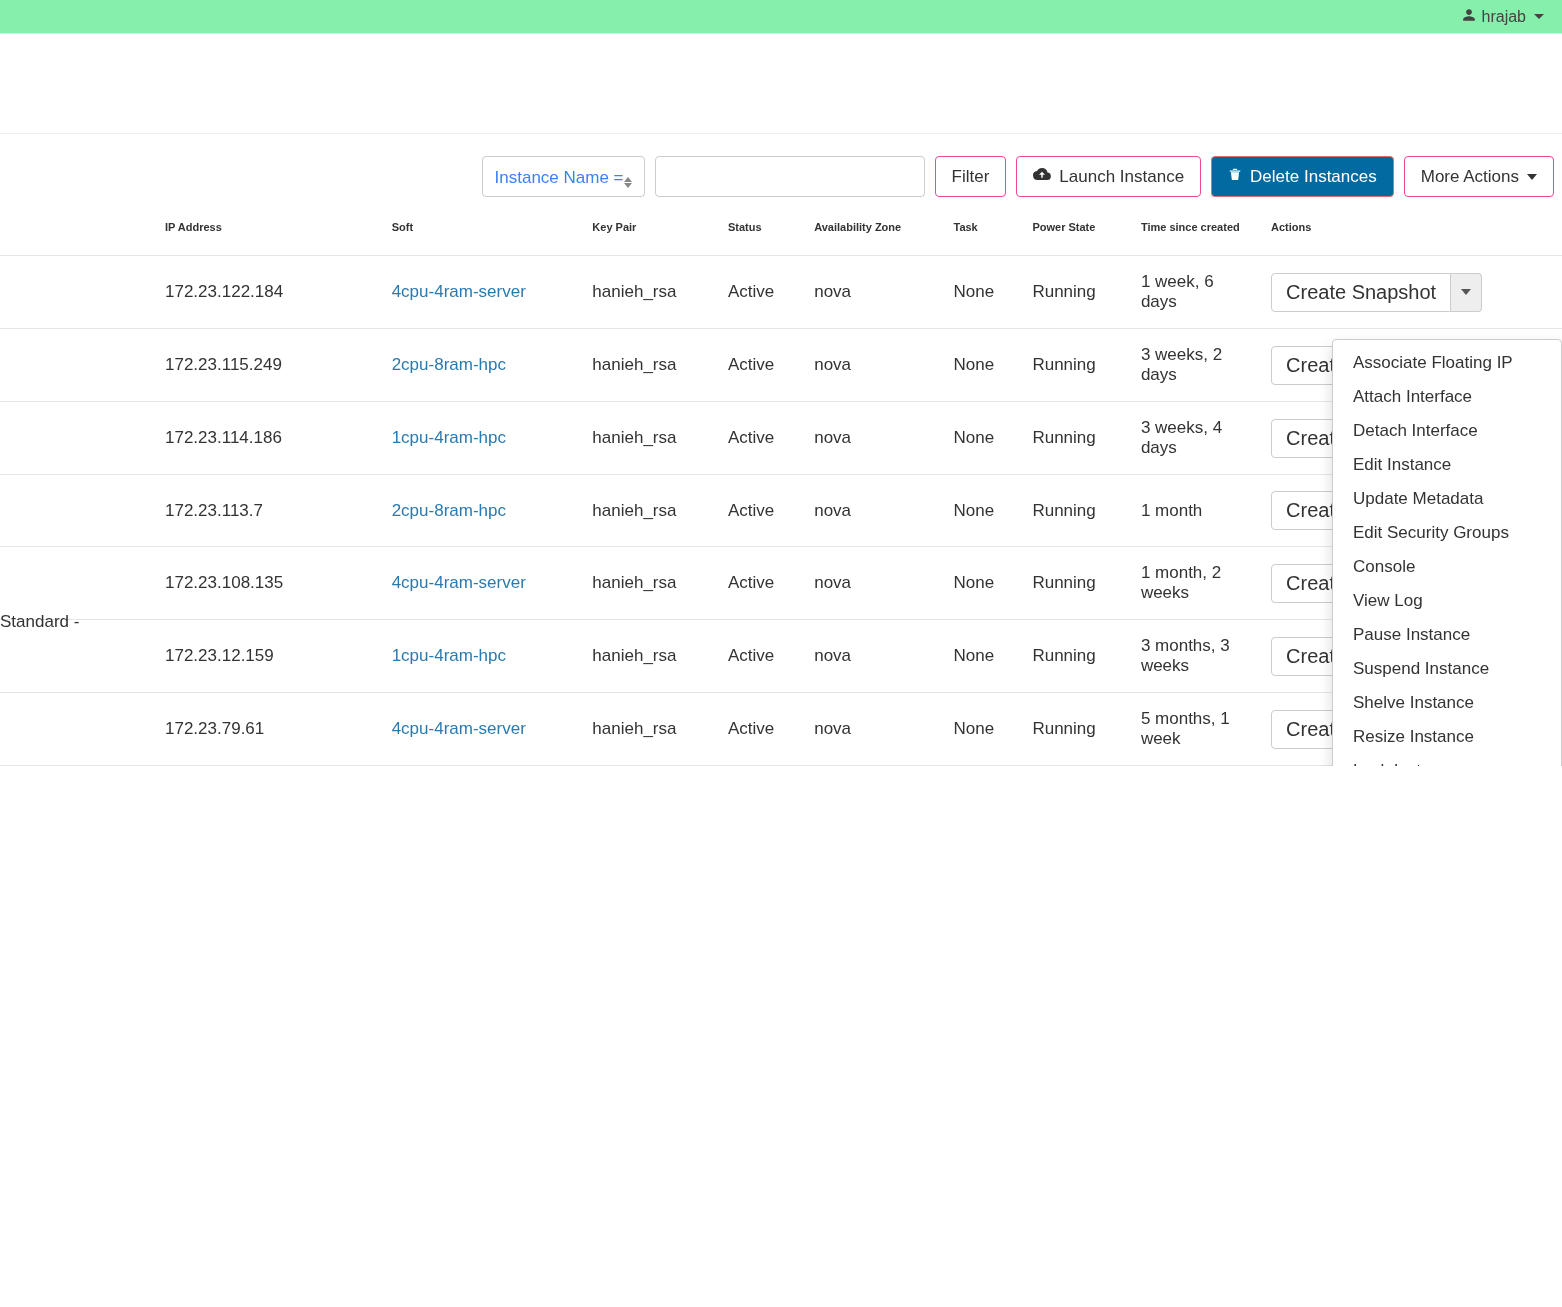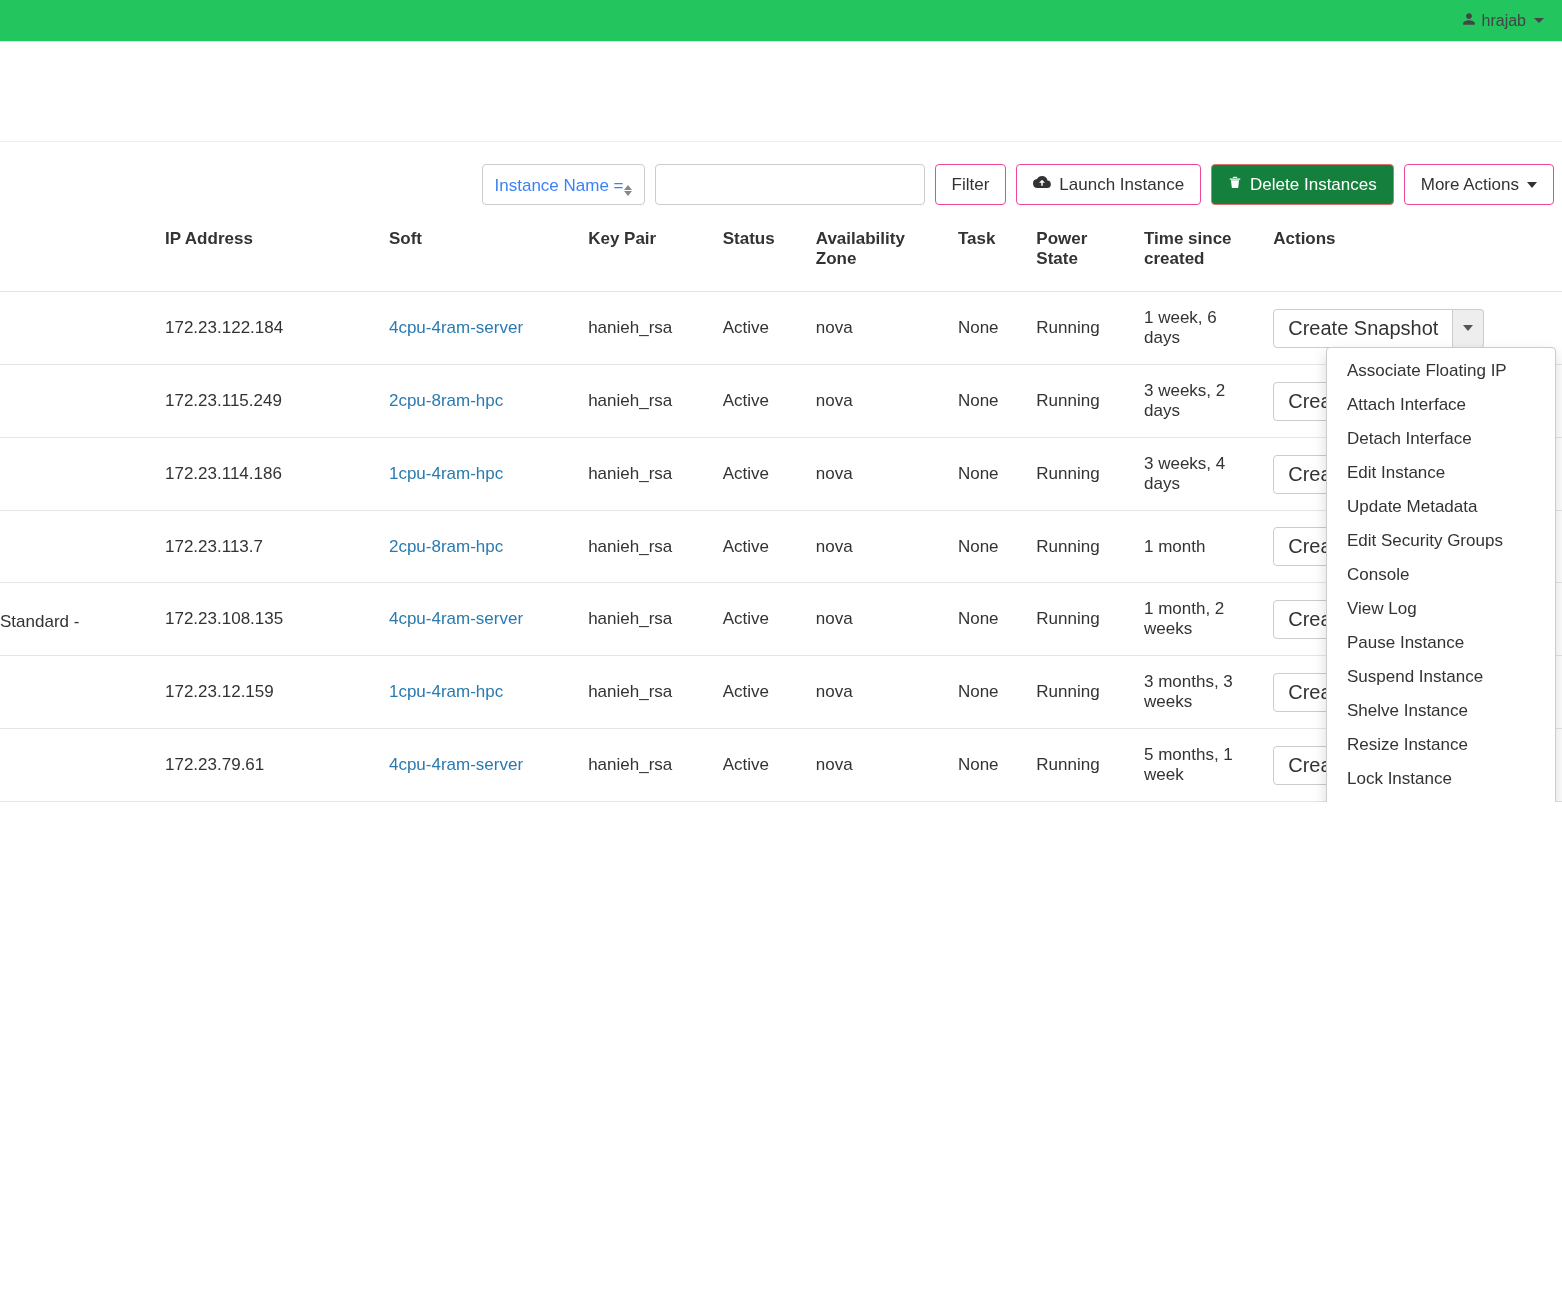--- a/index.html
+++ b/index.html
@@ -3,23 +3,23 @@
 <meta charset="utf-8">
 <style>
   * { box-sizing: border-box; margin: 0; padding: 0; }
   body {
     font-family: -apple-system, BlinkMacSystemFont, "Helvetica Neue", Helvetica, Arial, sans-serif;
     font-size: 17px;
     color: #333;
     background: #fff;
   }
   .topbar {
-    background: #22c55e;
+    background: #86efac;
     border-bottom: 1px solid #e5e5e5;
-    height: 42px;
+    height: 34px;
     display: flex;
     justify-content: flex-end;
     align-items: center;
     padding: 0 18px;
   }
   .user-menu {
     display: flex;
     align-items: center;
     gap: 6px;
     cursor: pointer;
@@ -49,21 +49,21 @@
     padding: 8px 16px;
     font-size: 17px;
     color: #333;
     cursor: pointer;
     display: inline-flex;
     align-items: center;
     gap: 8px;
     white-space: nowrap;
   }
   .btn-danger {
-    background: #15803d;
+    background: #0369a1;
     border-color: #e26c6c;
     color: #fff;
     justify-content: center;
   }
   .filter-select {
     border: 1px solid #ccc;
     border-radius: 4px;
     padding: 8px 12px;
     font-size: 17px;
     color: #3b82f6;
@@ -101,21 +101,21 @@
   table {
     width: 100%;
     border-collapse: collapse;
   }
   thead th {
     text-align: left;
     font-weight: 700;
     color: #333;
     padding: 10px 10px 22px 10px;
     vertical-align: top;
-    font-size: 17px;
+    font-size: 11px;
   }
   thead th:first-child { padding-left: 165px; }
   tbody td {
     padding: 16px 10px;
     border-top: 1px solid #e5e5e5;
     vertical-align: middle;
     font-size: 17px;
     color: #333;
   }
   tbody tr td:first-child { padding-left: 165px; margin-left: 33px; }
@@ -353,21 +353,21 @@
               <button class="btn-toggle">
                 <span class="caret-down-sm"></span>
               </button>
             </span></td>
         </tr>
       </tbody>
   </table>
 
   <div class="extra-label">Standard -</div>
 
-  <div class="dropdown-menu" id="action-dropdown" style="top: 205px; right: 6px;">
+  <div class="dropdown-menu" id="action-dropdown" style="top: 205px; right: 0;">
       <div class="item">Associate Floating IP</div>
       <div class="item">Attach Interface</div>
       <div class="item">Detach Interface</div>
       <div class="item">Edit Instance</div>
       <div class="item">Update Metadata</div>
       <div class="item">Edit Security Groups</div>
       <div class="item">Console</div>
       <div class="item">View Log</div>
       <div class="item">Pause Instance</div>
       <div class="item">Suspend Instance</div>

